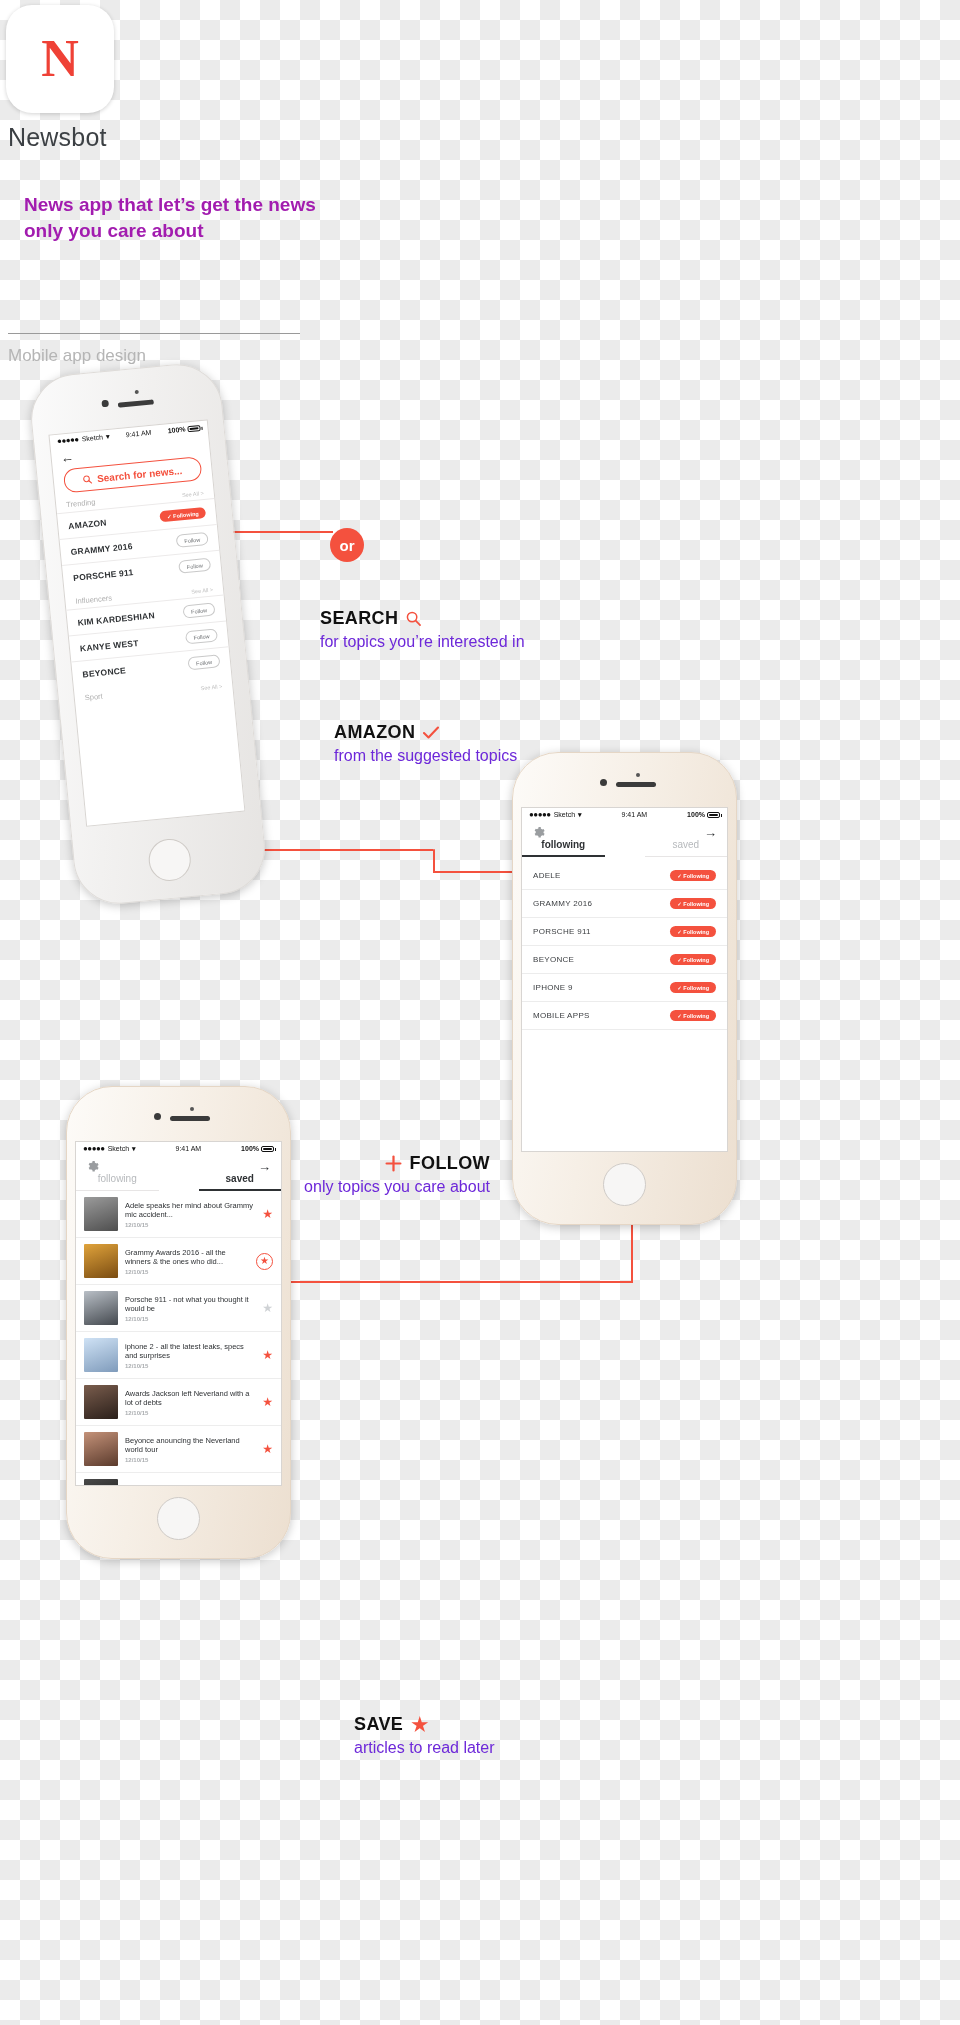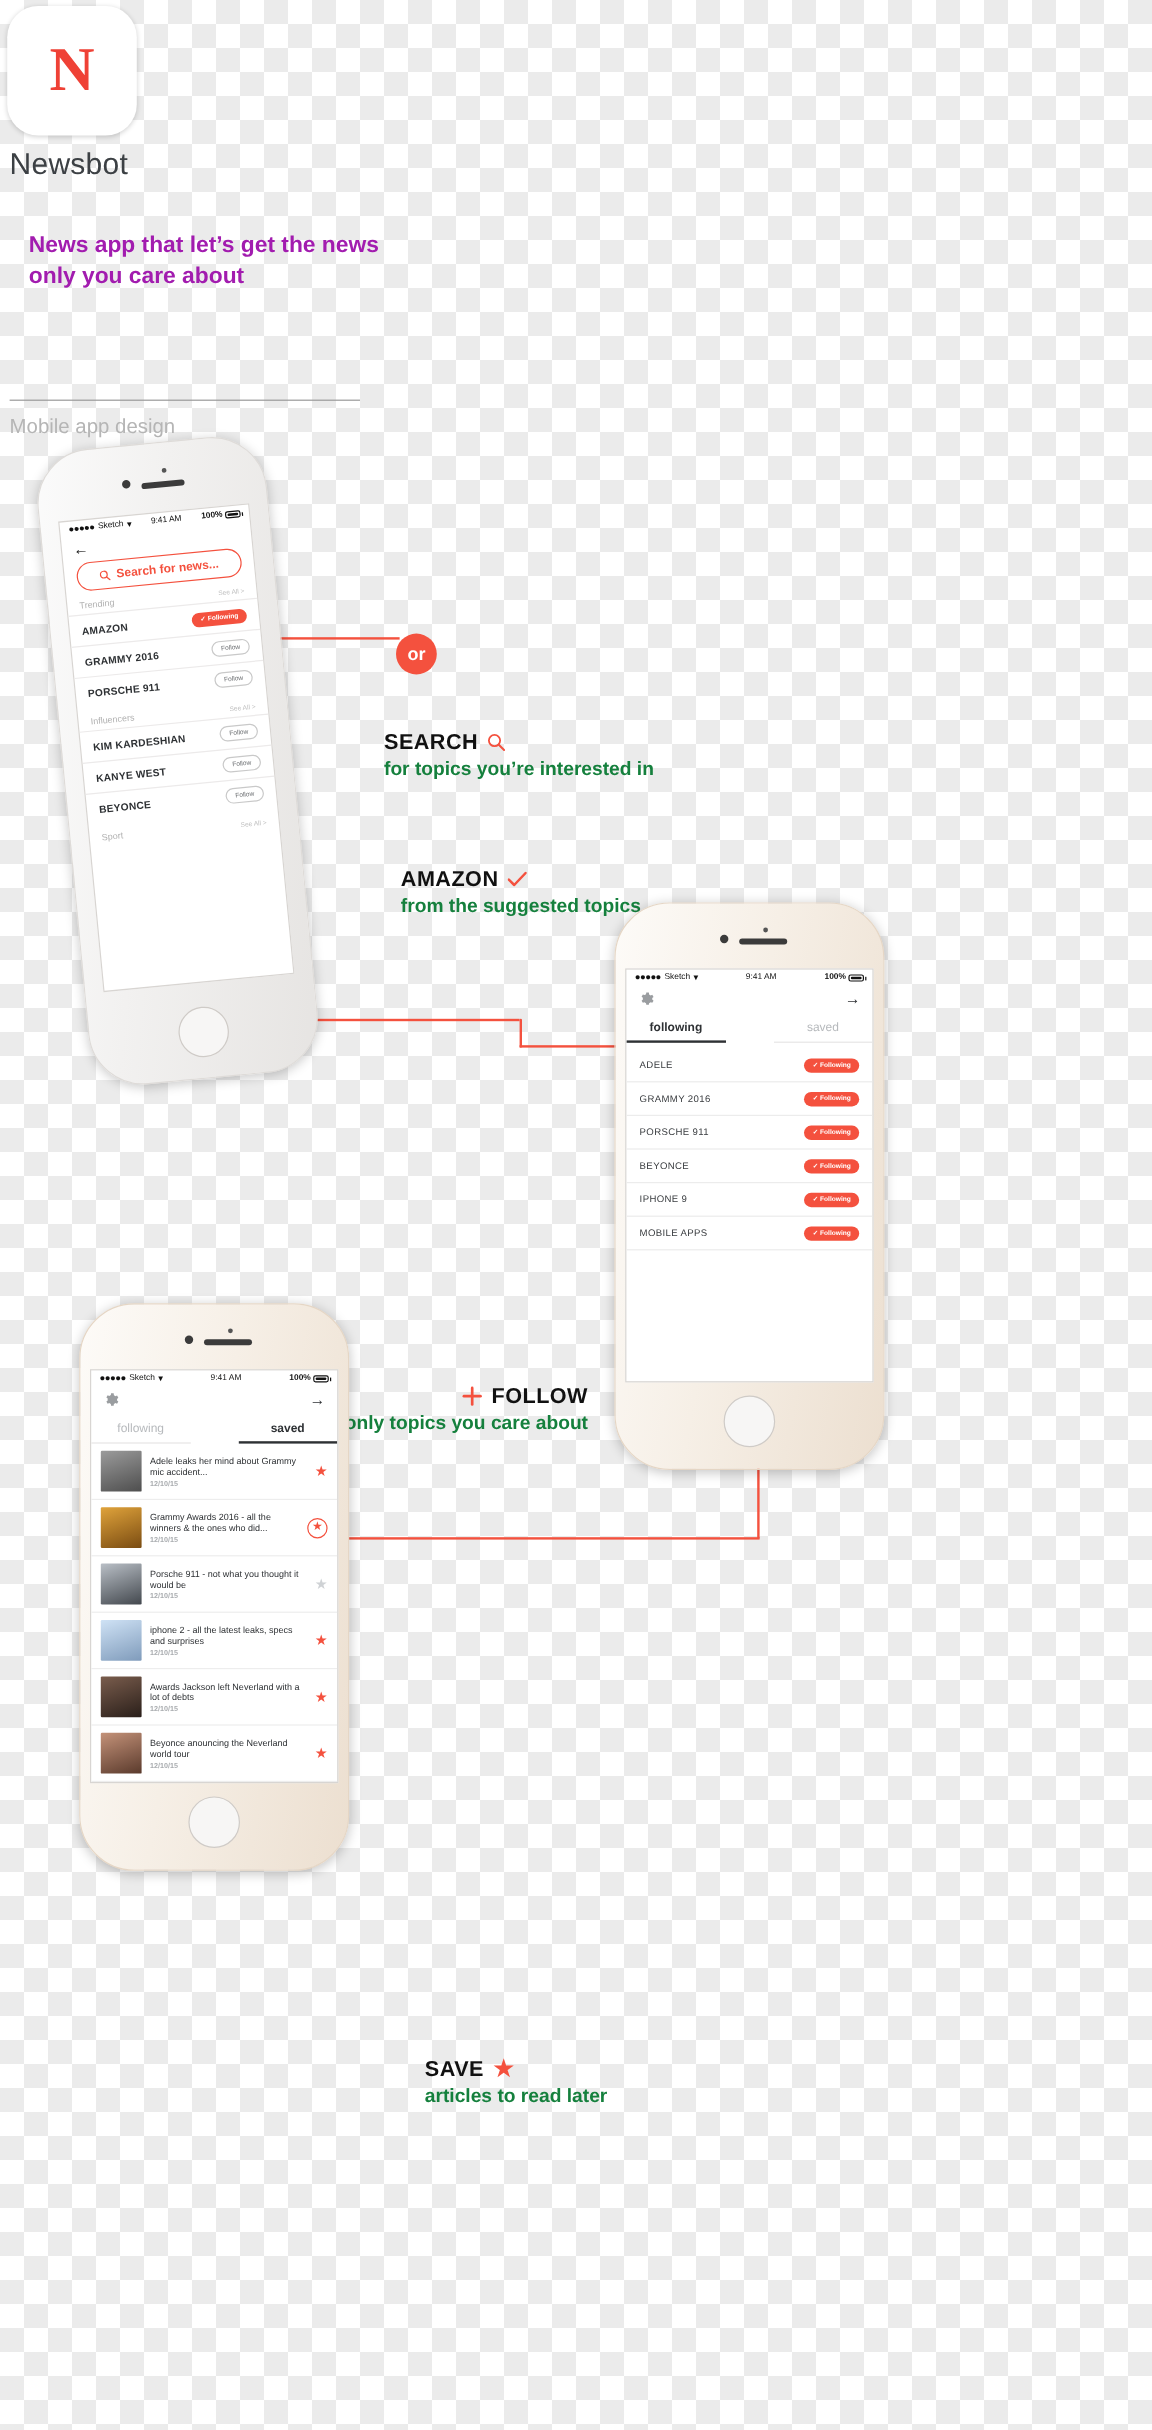--- a/index.html
+++ b/index.html
@@ -47,21 +47,21 @@
   
   .conn{ position:absolute; background:#f4513e; }
 
   
   .ann{ position:absolute; }
   .ann .head{
     font-size:18px; font-weight:700; color:#111; letter-spacing:.4px;
     display:flex; align-items:center; gap:8px; white-space:nowrap;
   }
   .ann .sub{
-    font-size:16px; color:#15803d; font-weight:700; margin-top:4px; white-space:nowrap;
+    font-size:16px; color:#6d28d9; font-weight:400; margin-top:4px; white-space:nowrap;
   }
   .ann.right .head, .ann.right .sub{ justify-content:flex-end; text-align:right; }
   .ic-red{ color:#f4513e; font-weight:700; }
 
   #or-badge{
     position:absolute; left:330px; top:528px; width:34px; height:34px;
     border-radius:50%; background:#f4513e; color:#fff;
     font-size:15px; font-weight:700; display:flex; align-items:center; justify-content:center;
   }
 
@@ -127,21 +127,21 @@
   .pill{
     font-size:5.5px; padding:2.5px 7px; border-radius:9px; white-space:nowrap;
   }
   .pill.outline{ border:1px solid #c9c9c9; color:#6b6e71; }
   .pill.filled{ background:#f4513e; color:#fff; font-weight:600; }
 
   
   .p-top{ display:flex; align-items:center; justify-content:space-between; padding:5px 10px 0 10px; }
   .gear, .arrow-r{ font-size:12px; color:#8d9094; line-height:1; }
   .arrow-r{ color:#2e3134; font-size:13px; }
-  .tabs{ display:flex; margin-top:12px;gap:40px; }
+  .tabs{ display:flex; margin-top:0;gap:40px; }
   .tab{
     flex:1; text-align:center; font-size:10px; padding-bottom:5px; color:#b6b9bc;
     border-bottom:1px solid #e7e5e5;
   }
   .tab.active{ color:#2e3134; font-weight:700; border-bottom:2px solid #2e3134; }
   .follow-row{
     display:flex; align-items:center; justify-content:space-between;
     padding:0 11px; height:28px; border-bottom:1px solid #ececec;
   }
   .follow-name{ font-size:8px; color:#3a3d40; letter-spacing:.3px; }
@@ -393,21 +393,21 @@
 
     <div class="tabs">
       <div class="tab">following</div>
       <div class="tab active">saved</div>
     </div>
 
     <div>
       <div class="art-row">
         <div class="thumb" style="background:linear-gradient(160deg,#9b9b9b,#4e4e4e);"></div>
         <div class="art-mid">
-          <div class="art-title">Adele leaks her mind about Grammy mic accident...</div>
+          <div class="art-title">Adele speaks her mind about Grammy mic accident...</div>
           <div class="art-date">12/10/15</div>
         </div>
         <span class="star on">★</span>
       </div>
 
       <div class="art-row">
         <div class="thumb" style="background:linear-gradient(160deg,#e0a33b,#7a4c12);"></div>
         <div class="art-mid">
           <div class="art-title">Grammy Awards 2016 - all the winners &amp; the ones who did...</div>
           <div class="art-date">12/10/15</div>

